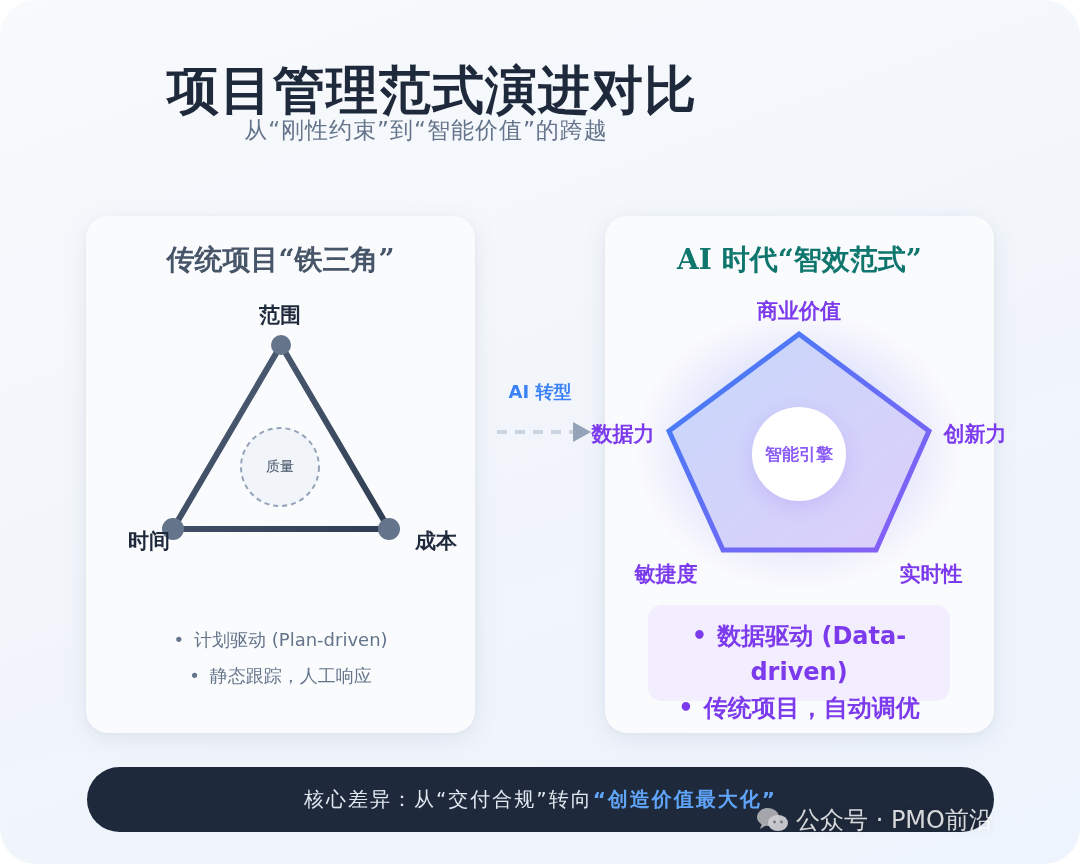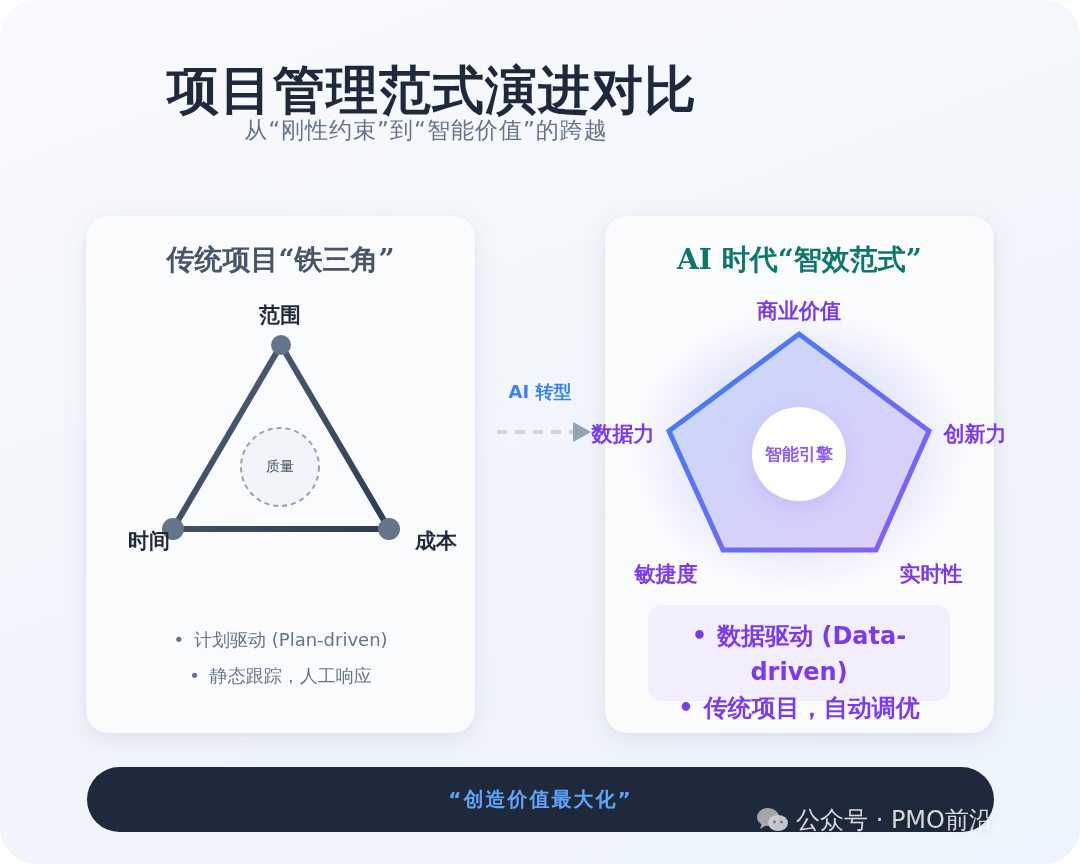--- a/index.html
+++ b/index.html
@@ -165,20 +165,21 @@
     <span>引擎</span>
   </div>
 
   <div class="bullets-right-box"></div>
   <div class="bullets-right">
     <div><span class="dot">•</span><span>数据驱动 (Data-driven)</span></div>
     <div><span class="dot">•</span><span>传统项目，自动调优</span></div>
   </div>
 
   <div class="bottom-bar">
+    <span>核心差异：从“交付合规”转向</span>
     <span class="hl">“创造价值最大化”</span>
   </div>
 
   <div class="watermark">
     <span class="wm-icon">
       <svg width="34" height="28" viewBox="0 0 34 28">
         <ellipse cx="12" cy="11" rx="11" ry="9" fill="rgba(180,180,185,0.9)"></ellipse>
         <polygon points="6,17 4,23 11,19" fill="rgba(180,180,185,0.9)"></polygon>
         <ellipse cx="22" cy="17" rx="10" ry="8" fill="rgba(205,205,210,0.95)"></ellipse>
         <circle cx="18.5" cy="16" r="1.4" fill="#6b7280"></circle>

